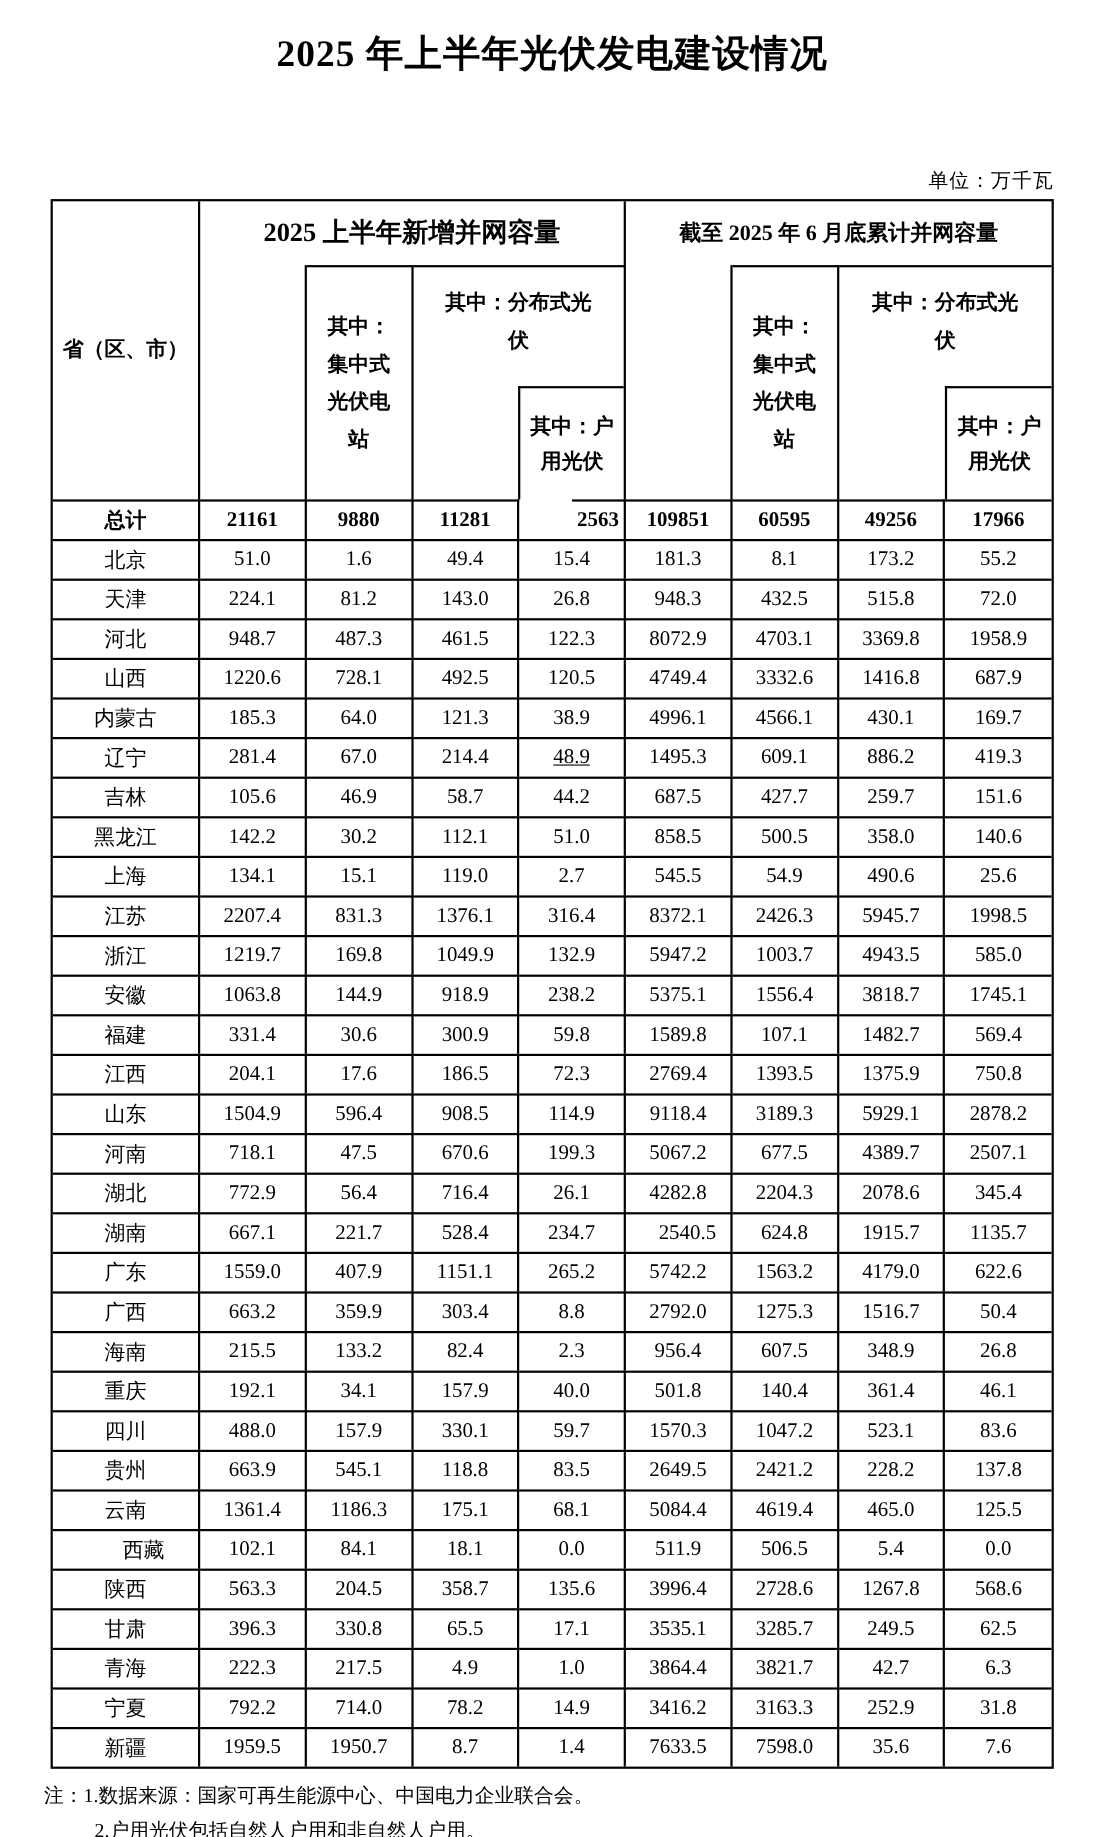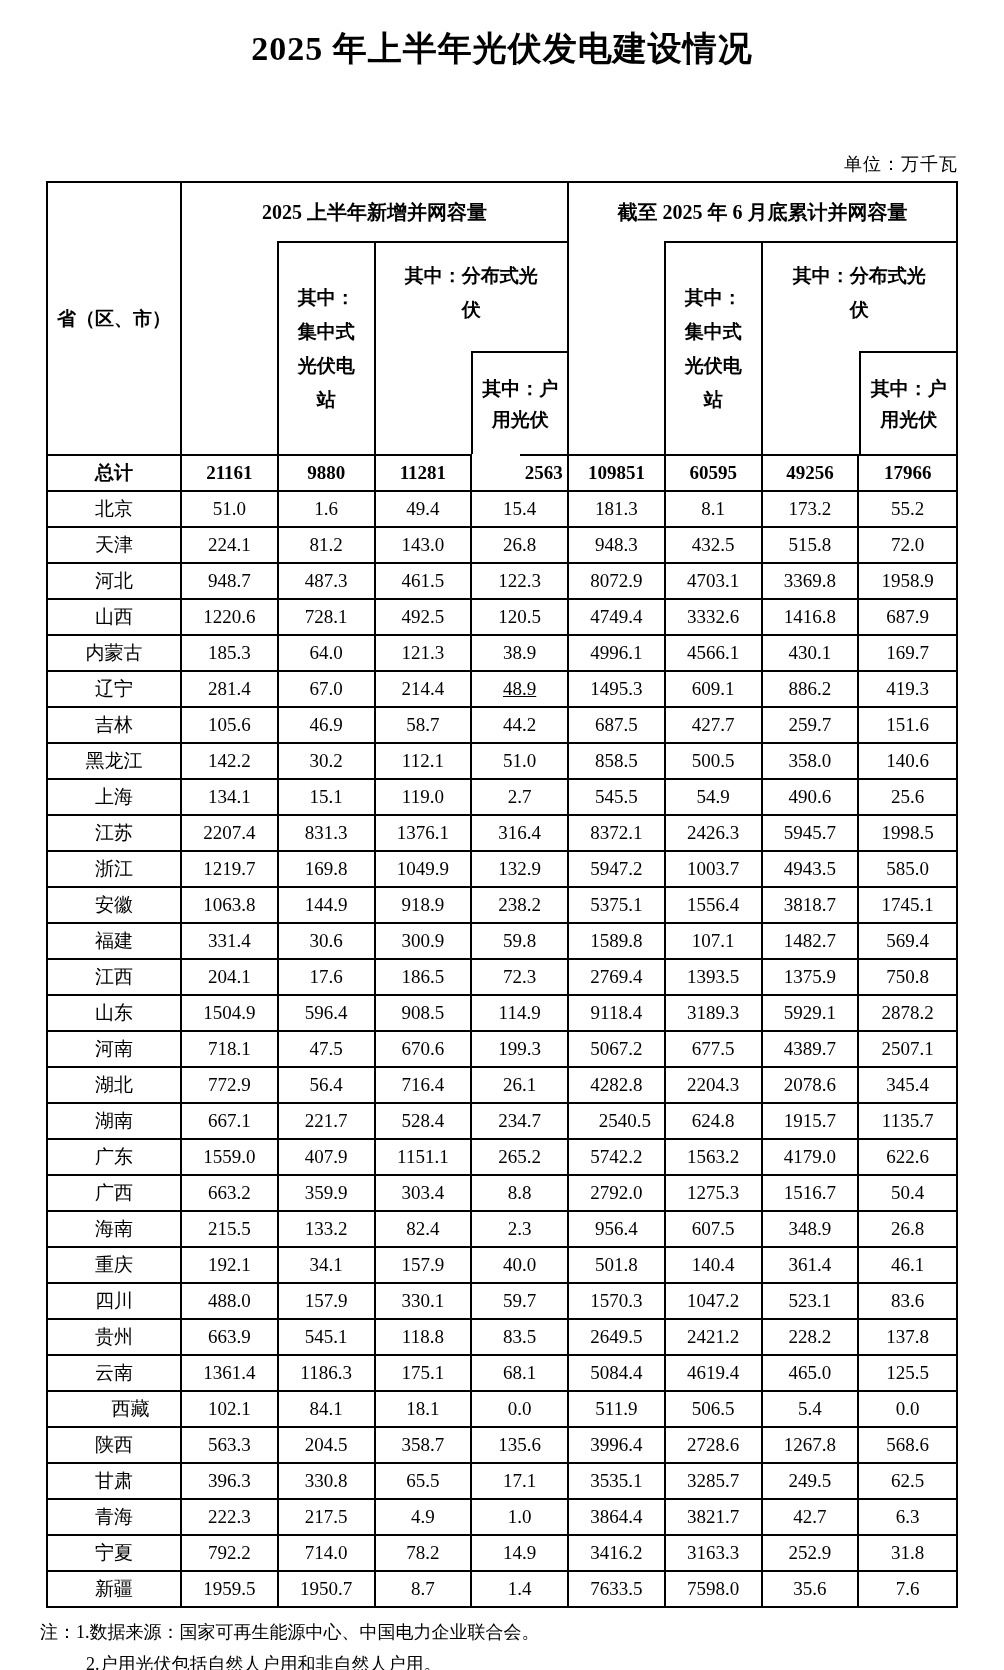--- a/index.html
+++ b/index.html
@@ -53,21 +53,21 @@
 
   
   .hdr { font-weight: bold; line-height: 32px; }
 
   .h-province {
     grid-row: 1 / 4; grid-column: 1;
     border-right: 2px solid #000;
     white-space: nowrap;
     font-size: 19px;
   }
-  .h-g1-title { grid-row: 1; grid-column: 2 / 6; border-right: 2px solid #000; font-size: 20px; }
+  .h-g1-title { grid-row: 1; grid-column: 2 / 6; border-right: 2px solid #000; font-size: 24px; }
   .h-g2-title { grid-row: 1; grid-column: 6 / 10; font-size: 20px; }
 
   .h-total { border-right: 2px solid #000; }
   .h-g1-total { grid-row: 2 / 4; grid-column: 2; }
   .h-g2-total { grid-row: 2 / 4; grid-column: 6; }
 
   .h-central {
     border-top: 2px solid #000;
     border-right: 2px solid #000;
     padding: 0 12px;

